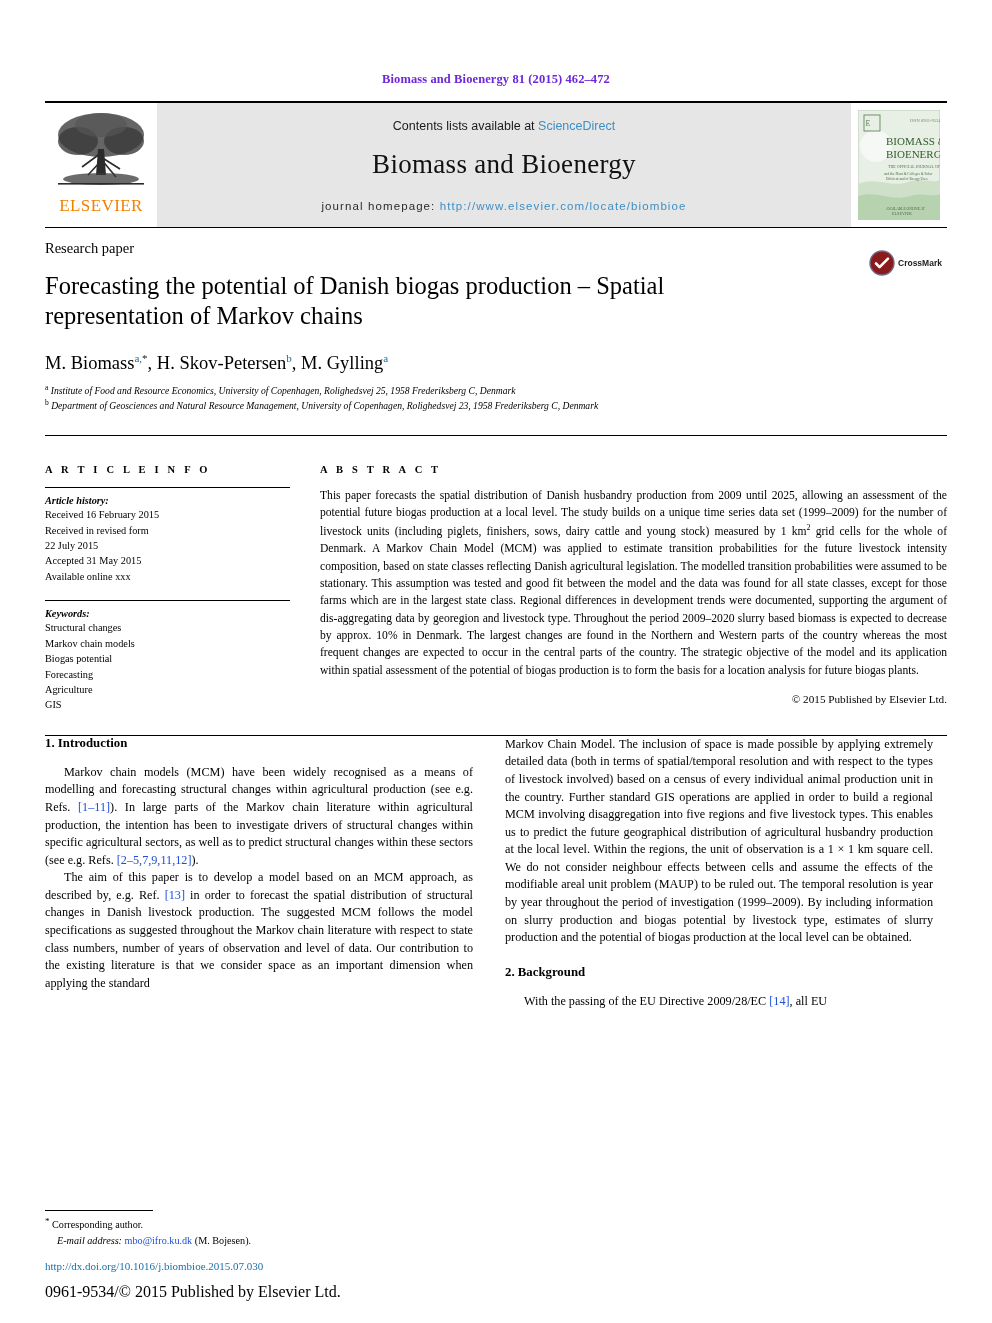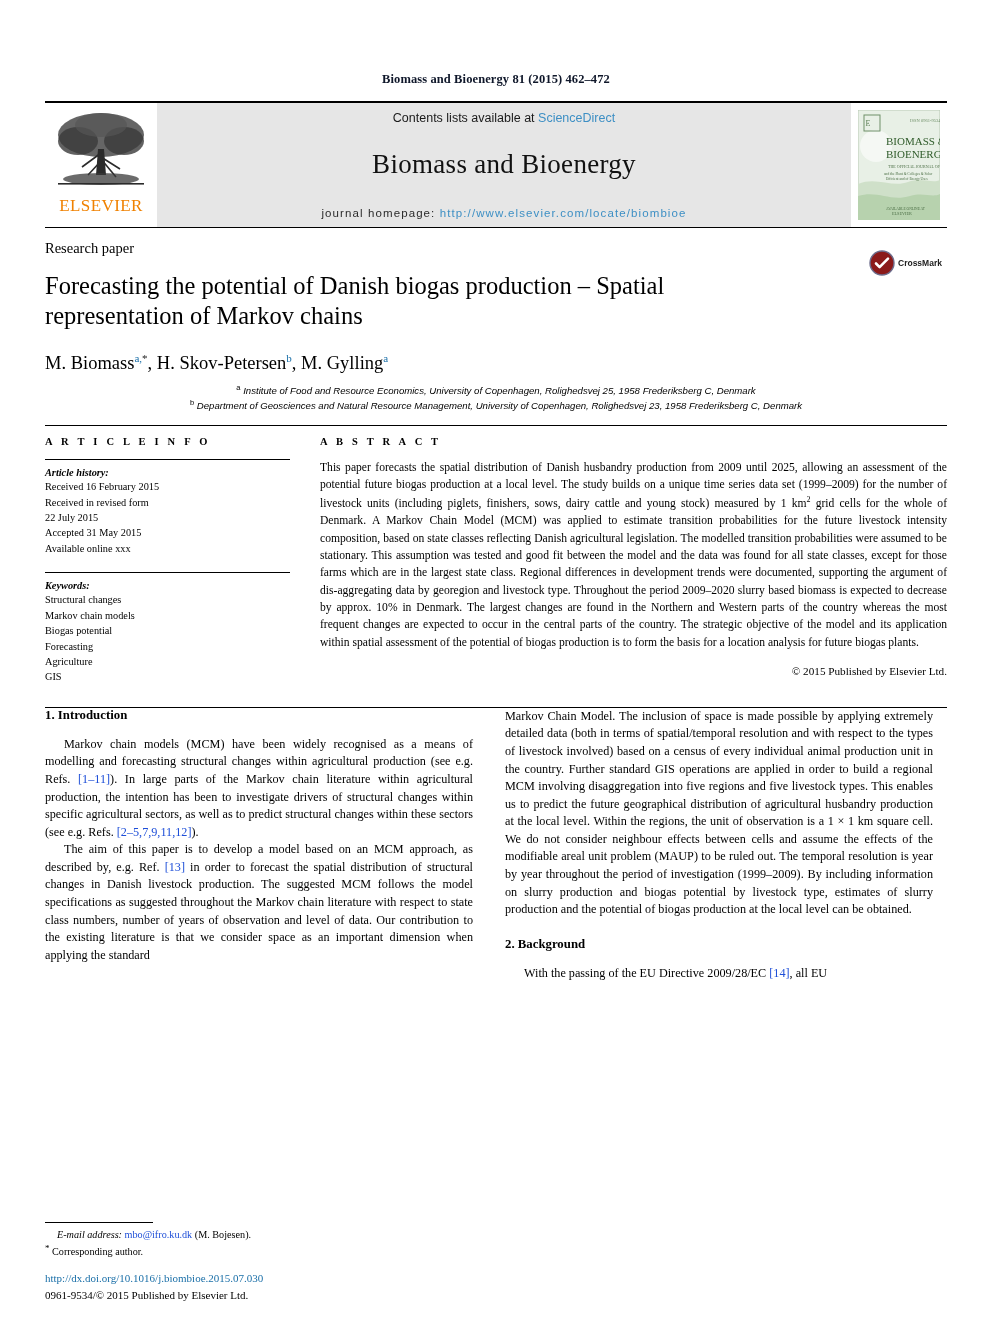--- a/index.html
+++ b/index.html
@@ -11,21 +11,21 @@
     font-family: "Liberation Serif", serif;
     color: #000000;
     position: relative;
     overflow: hidden;
   }
   .page { position: relative; width: 992px; height: 1323px; padding: 0; }
 
   
   .running-head {
     text-align: center;
-    color: #0f172a;
+    color: #6d28d9;
     font-family: "Liberation Serif", serif;
     font-weight: bold;
     font-size: 12.5px;
     padding-top: 72px;
     letter-spacing: .1px;
   }
 
   
   .masthead-wrap {
     margin: 14px 45px 0 45px;
@@ -52,21 +52,21 @@
     letter-spacing: .4px;
     margin-top: 1px;
     font-weight: 400;
   }
   .masthead-center {
     flex: 1 1 auto;
     background: #e6e6e6;
     display: flex;
     flex-direction: column;
     align-items: center;
-    justify-content: space-between;
+    justify-content: center;
     padding: 6px 0 8px 0;
     position: relative;
   }
   .contents-line {
     font-family: "Liberation Sans", sans-serif;
     font-size: 12.5px;
     color: #1a1a1a;
     margin-top: 2px;
   }
   .contents-line .sd { color: #3d8fc4; }
@@ -100,32 +100,32 @@
     font-family: "Liberation Serif", serif;
     font-size: 24.5px;
     line-height: 1.24;
     margin: 0 0 20px 0;
     max-width: 700px;
     font-weight: 400;
   }
   .authors { font-size: 18.5px; font-family: "Liberation Serif", serif; margin-bottom: 9px; }
   .sup { font-size: 11px; vertical-align: super; color: #1a6fa8; }
   .sup.star { color: #1a1a1a; }
-  .affil { font-size: 9.6px; font-style: italic; line-height: 1.45; font-family: Liberation Sans, sans-serif; text-align: center; }
+  .affil { font-size: 9.6px; font-style: italic; line-height: 1.45; font-family: Liberation Serif, serif; }
   .affil .mark { font-style: normal; vertical-align: super; font-size: 7.5px; }
 
   .crossmark {
     position: absolute; right: 0; top: 22px;
     width: 78px; text-align: left;
   }
   .crossmark .cm-row { display: flex; align-items: center; gap: 3px; }
   .cm-label { font-family: "Liberation Sans", sans-serif; font-size: 8.5px; font-weight: bold; color: #222; }
 
   
-  .info-abstract { margin: 12px 45px 0 45px; border-top: 1.5px solid #000; padding-top: 10px; display: flex; }
+  .info-abstract { margin: 22px 45px 0 45px; border-top: 1.5px solid #000; padding-top: 28px; display: flex; }
   .col-info { width: 265px; flex: 0 0 265px; padding-right: 20px; }
   .col-abstract { flex: 1 1 auto; padding-left: 10px; }
   .sec-label {
     font-family: "Liberation Serif", serif;
     font-weight: bold; font-size: 10.5px; letter-spacing: 3.2px; margin-bottom: 12px;
   }
   .rule { border-top: 1px solid #000; margin: 2px 0 7px 0; }
   .rule.thin { border-top: 1px solid #000; }
   .info-head { font-style: italic; font-weight: bold; font-size: 10.3px; margin-bottom: 1px; }
   .info-line { font-size: 10.3px; line-height: 1.5; }
@@ -154,21 +154,21 @@
   p.para.cont { text-indent: 0; }
   a.ref { color: #1d4ed8; text-decoration: none; }
 
   
   .footer { position: absolute; left: 45px; bottom: 22px; width: 428px; }
   .foot-rule { width: 108px; border-top: 1px solid #000; margin-bottom: 4px; }
   .foot-line { font-size: 10.2px; line-height: 1.5; }
   .foot-line .star { font-size: 9px; vertical-align: super; }
   .foot-em { font-style: italic; }
   .doi { color: #1a6fa8; font-size: 11px; margin-top: 12px; }
-  .issn { font-size: 11px; margin-top: 5px; }
+  .issn { font-size: 16px; margin-top: 11px; }
 </style>
 </head>
 <body>
 
 <div class="page">
 
   <div class="running-head">Biomass and Bioenergy 81 (2015) 462–472</div>
 
   <div class="masthead-wrap">
 
@@ -283,19 +283,19 @@
 
     <div class="col">
       <p class="para cont">Markov Chain Model. The inclusion of space is made possible by applying extremely detailed data (both in terms of spatial/temporal resolution and with respect to the types of livestock involved) based on a census of every individual animal production unit in the country. Further standard GIS operations are applied in order to build a regional MCM involving disaggregation into five regions and five livestock types. This enables us to predict the future geographical distribution of agricultural husbandry production at the local level. Within the regions, the unit of observation is a 1 × 1 km square cell. We do not consider neighbour effects between cells and assume the effects of the modifiable areal unit problem (MAUP) to be ruled out. The temporal resolution is year by year throughout the period of investigation (1999–2009). By including information on slurry production and biogas potential by livestock type, estimates of slurry production and the potential of biogas production at the local level can be obtained.</p>
       <div class="sec-heading next">2.  Background</div>
       <p class="para"><span>With the passing of the EU Directive 2009/28/EC </span><a class="ref" href="#">[14]</a><span>, all EU</span></p>
     </div>
   </div>
 
   <div class="footer">
     <div class="foot-rule"></div>
+    <div class="foot-line"><span class="star">*</span><span> Corresponding author.</span></div>
     <div class="foot-line" style="padding-left:12px"><span class="foot-em">E-mail address:</span> <a class="ref" href="#">mbo@ifro.ku.dk</a><span> (M. Bojesen).</span></div>
-    <div class="foot-line"><span class="star">*</span><span> Corresponding author.</span></div>
     <div class="doi">http://dx.doi.org/10.1016/j.biombioe.2015.07.030</div>
     <div class="issn">0961-9534/© 2015 Published by Elsevier Ltd.</div>
   </div>
 
 </div>
 
 </body></html>

